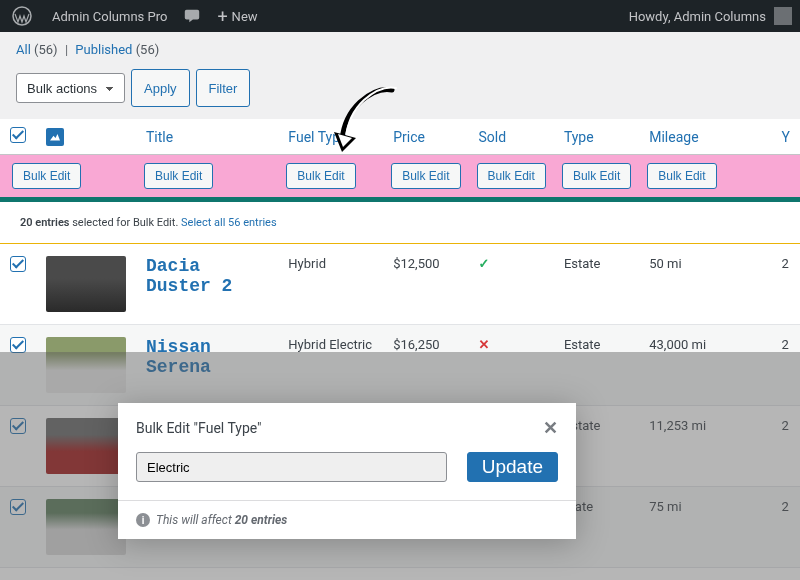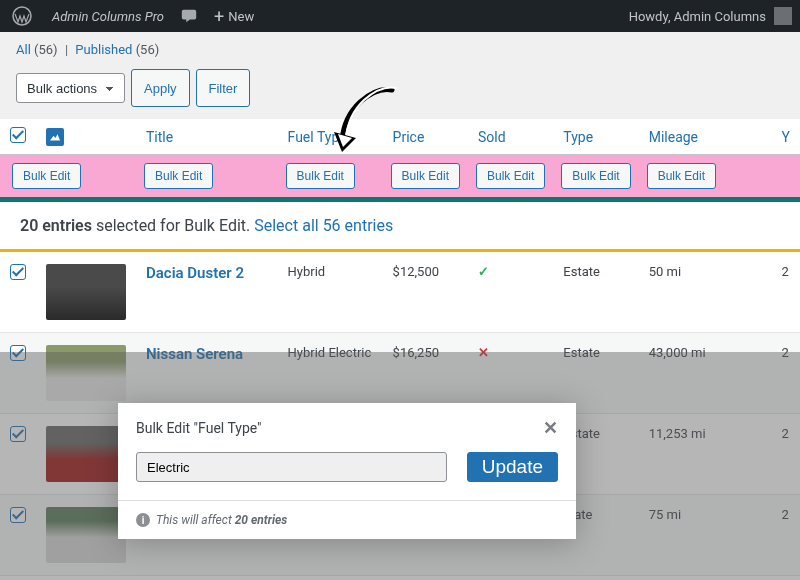--- a/index.html
+++ b/index.html
@@ -2,21 +2,21 @@
 <html><head>
 <meta charset="utf-8">
 <style>
 * { margin: 0; padding: 0; box-sizing: border-box; }
 body { font-family: -apple-system, BlinkMacSystemFont, "Segoe UI", Roboto, sans-serif; font-size: 13px; color: #3c434a; background: #f0f0f1; width: 800px; height: 580px; overflow: hidden; position: relative; }
 
 
 .adminbar { background: #1d2327; height: 32px; display: flex; align-items: center; color: #c3c4c7; font-size: 13px; }
 .wp-logo { width: 44px; height: 32px; display: flex; align-items: center; justify-content: center; }
 .wp-logo svg { width: 20px; height: 20px; }
-.adminbar .site-name { padding: 0 10px; font-style: italic; }
+.adminbar .site-name { padding: 0 10px; }
 .adminbar .ab-item { padding: 0 8px; display: flex; align-items: center; height: 32px; }
 .adminbar .plus { font-size: 18px; margin-right: 4px; }
 .adminbar .spacer { flex: 1; }
 .adminbar .avatar { width: 18px; height: 18px; background: #6b6f73; margin-left: 8px; }
 
 
 .content { background: #f0f0f1; }
 
 
 .subsubsub { padding: 10px 16px 8px; font-size: 13px; }
@@ -31,30 +31,30 @@
 
 
 .wp-list { width: 100%; background: #fff; border-collapse: collapse; }
 .wp-list thead th { text-align: left; padding: 8px 10px; font-weight: 400; color: #2271b1; font-size: 14px; border-bottom: 1px solid #c3c4c7; }
 .wp-list thead th.cbcol { width: 26px; }
 .wp-list thead th.imgcol { width: 24px; }
 .wp-list .bulkedit-row td { padding: 8px; border-bottom: 5px solid #0f766e; background: #f9a8d4; }
 .wp-list .bulkedit-row td:first-child { padding-left: 12px; }
 .bulkedit-btn { border: 1px solid #2271b1; background: #f6f7f7; color: #2271b1; padding: 5px 10px; font-size: 12px; border-radius: 3px; cursor: pointer; white-space: nowrap; }
 
-.selected-info td { padding: 14px 20px; font-size: 16px; background: #fff; border-bottom: 3px solid #eab308; }
+.selected-info td { padding: 14px 20px; font-size: 11px; background: #fff; border-bottom: 1px solid #eab308; }
 .selected-info strong { font-weight: 600; }
 .selected-info a { color: #2271b1; text-decoration: none; }
 
 .wp-list tbody tr.data-row td { padding: 12px 10px; vertical-align: top; font-size: 13px; border-bottom: 1px solid #e2e4e7; }
 .wp-list tbody tr.data-row:nth-child(odd) { background: #f6f7f7; }
 input[type=checkbox] { width: 16px; height: 16px; border: 1px solid #8c8f94; border-radius: 3px; appearance: none; position: relative; background: #fff; cursor: pointer; }
 input[type=checkbox]:checked { border-color: #2271b1; }
 input[type=checkbox]:checked::after { content: ""; position: absolute; left: 4px; top: 0px; width: 4px; height: 9px; border: solid #2271b1; border-width: 0 2px 2px 0; transform: rotate(45deg); }
-.row-title { color: #2271b1; font-weight: 600; font-size: 15px; text-decoration: none; }
+.row-title { color: #2271b1; font-weight: 600; font-size: 18px; text-decoration: none; font-family: Liberation Mono, monospace; }
 .thumb { width: 80px; height: 56px; background: #888; display: block; border-radius: 2px; }
 .thumb.dacia { background: linear-gradient(180deg, #4a4a4a 40%, #2a2a2a 100%); }
 .thumb.nissan { background: linear-gradient(180deg, #8a9a6a 30%, #e8e8e8 60%); }
 .thumb.ford { background: linear-gradient(180deg, #666 30%, #a01818 60%); }
 .thumb.mb { background: linear-gradient(180deg, #5a7a5a 25%, #d8d8d8 55%); }
 .thumb.hyundai { background: linear-gradient(180deg, #6a8a6a 35%, #222 60%); }
 .sold-yes { color: #27ae60; font-weight: bold; }
 .sold-no { color: #d63638; font-weight: bold; }
 
 .img-toggle { display:inline-flex; width:18px; height:18px; background:#2271b1; border-radius:2px; align-items:center; justify-content:center; }

